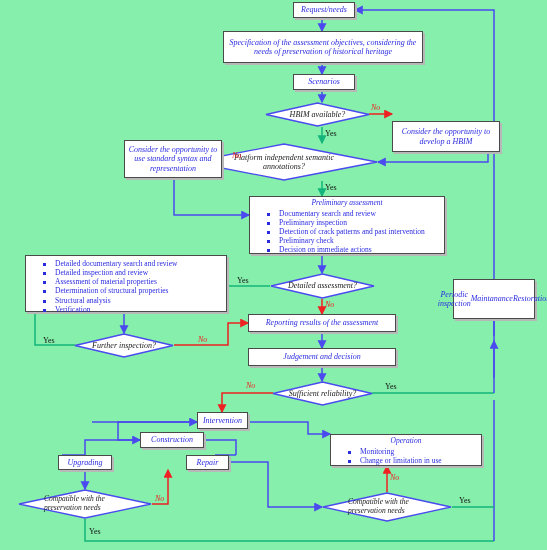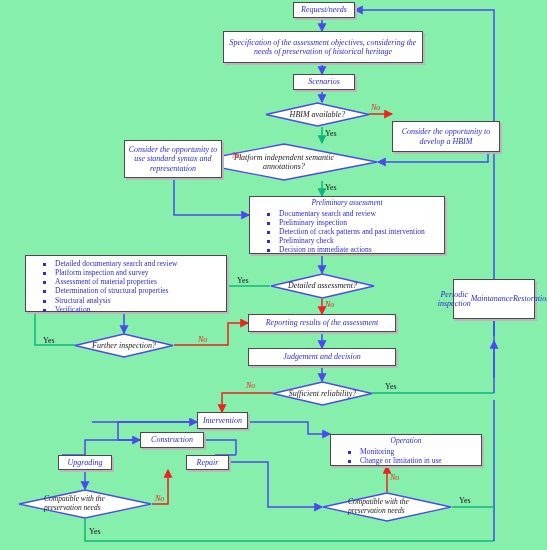--- a/index.html
+++ b/index.html
@@ -242,21 +242,21 @@
       <li>Preliminary inspection</li>
       <li>Detection of crack patterns and past intervention</li>
       <li>Preliminary check</li>
       <li>Decision on immediate actions</li>
     </ul>
   </div>
 
   <div class="node box listbox" style="left:25px; top:255px; width:202px; height:57px; font-size:7.5px; padding-top:3px;">
     <ul>
       <li>Detailed documentary search and review</li>
-      <li>Platform inspection and survey</li>
+      <li>Detailed inspection and review</li>
       <li>Assessment of material properties</li>
       <li>Determination of structural properties</li>
       <li>Structural analysis</li>
       <li>Verification</li>
     </ul>
   </div>
 
   <div class="diamond" style="left:270px; top:273px; width:105px; height:26px;">
     <svg width="105" height="26" viewBox="0 0 105 26">
       <path d="M1,13 L52.5,1 L104,13 L52.5,25 Z" fill="#ffffff" stroke="#4a4aee" stroke-width="1.3"></path>

